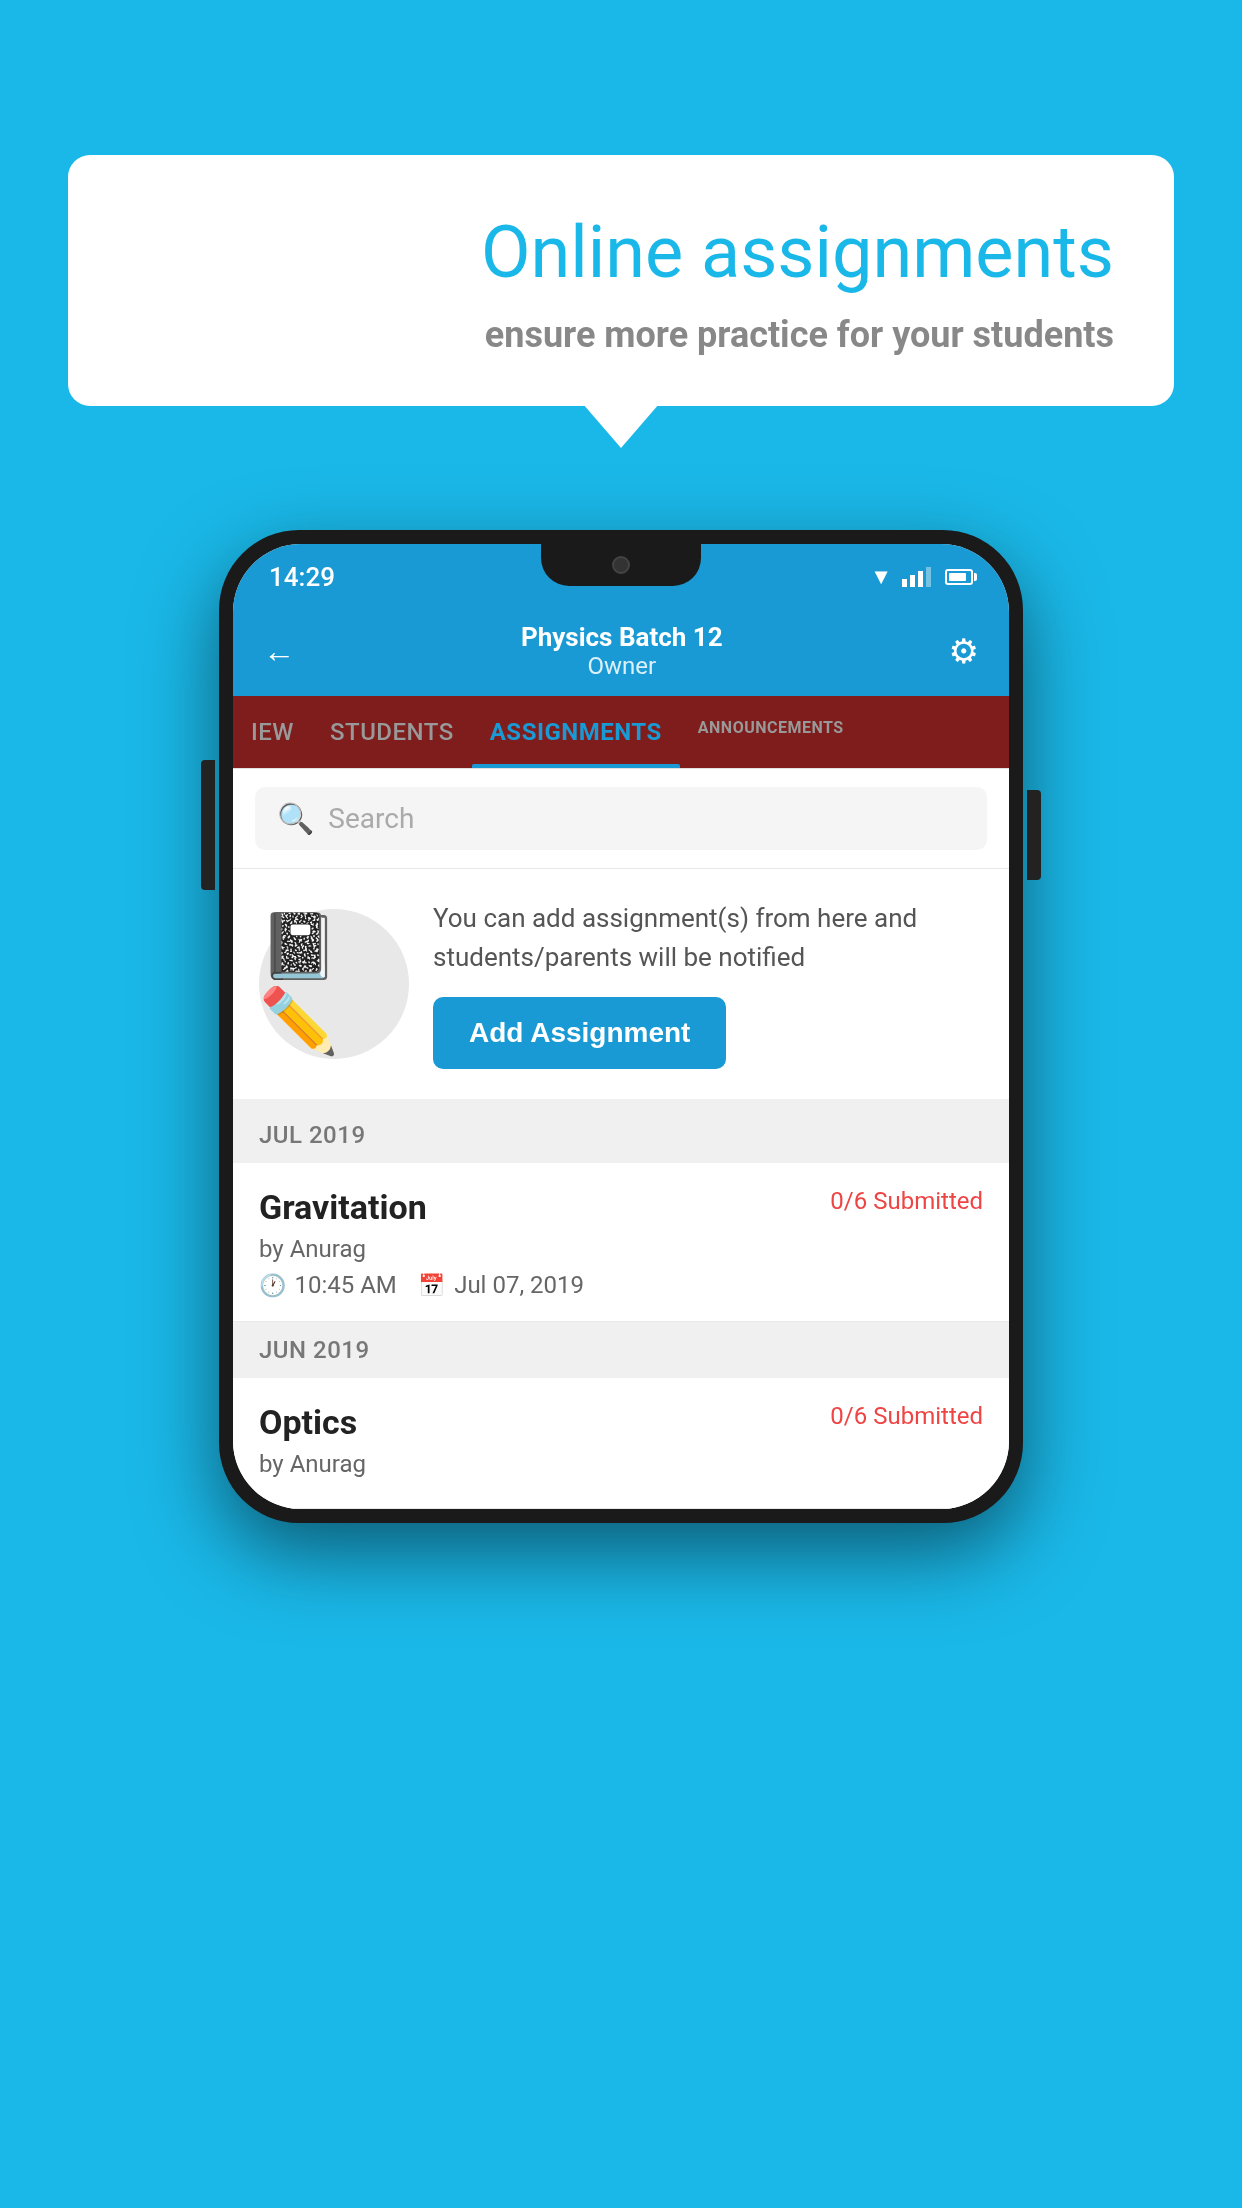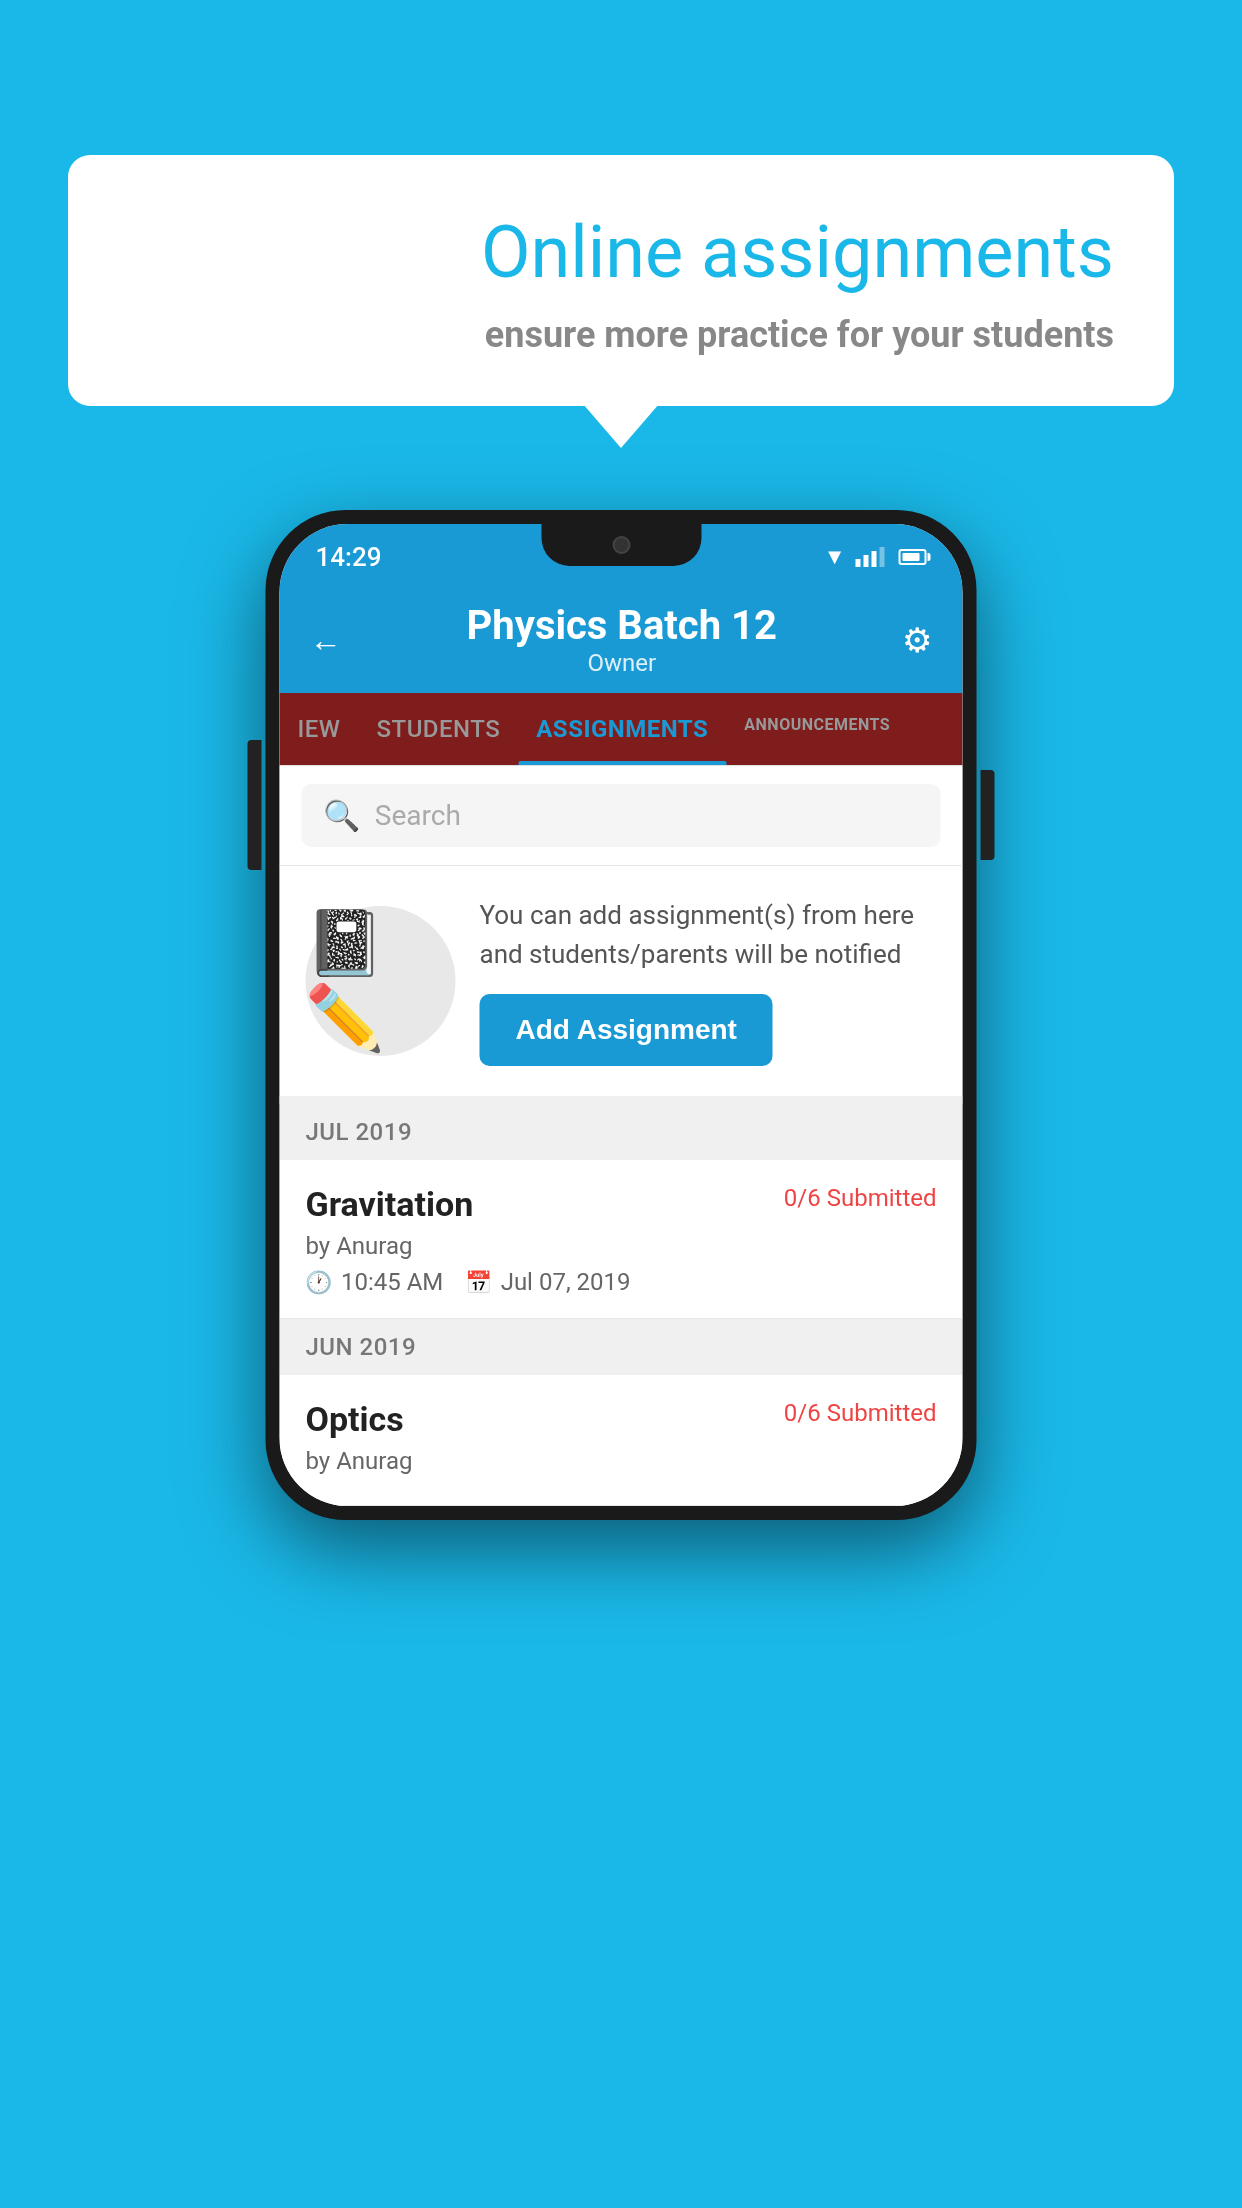--- a/index.html
+++ b/index.html
@@ -53,24 +53,24 @@
 
     .bubble-subtitle {
       font-size: 36px;
       color: #888888;
       font-weight: 700;
     }
 
     
     .phone-wrapper {
       position: absolute;
-      top: 510px;
+      top: 530px;
       left: 50%;
       transform: translateX(-50%);
-      width: 711px;
+      width: 804px;
     }
 
     .phone-outer {
       background: #1a1a1a;
       border-radius: 80px;
       padding: 14px 14px 14px 14px;
       position: relative;
       box-shadow: 0 30px 80px rgba(0,0,0,0.5);
     }
 
@@ -213,21 +213,21 @@
       font-size: 32px;
       cursor: pointer;
     }
 
     .header-title-wrap {
       text-align: center;
     }
 
     .header-title {
       color: white;
-      font-size: 40px;
+      font-size: 26px;
       font-weight: 700;
     }
 
     .header-subtitle {
       color: rgba(255,255,255,0.85);
       font-size: 24px;
       font-weight: 400;
     }
 
     .header-settings {

